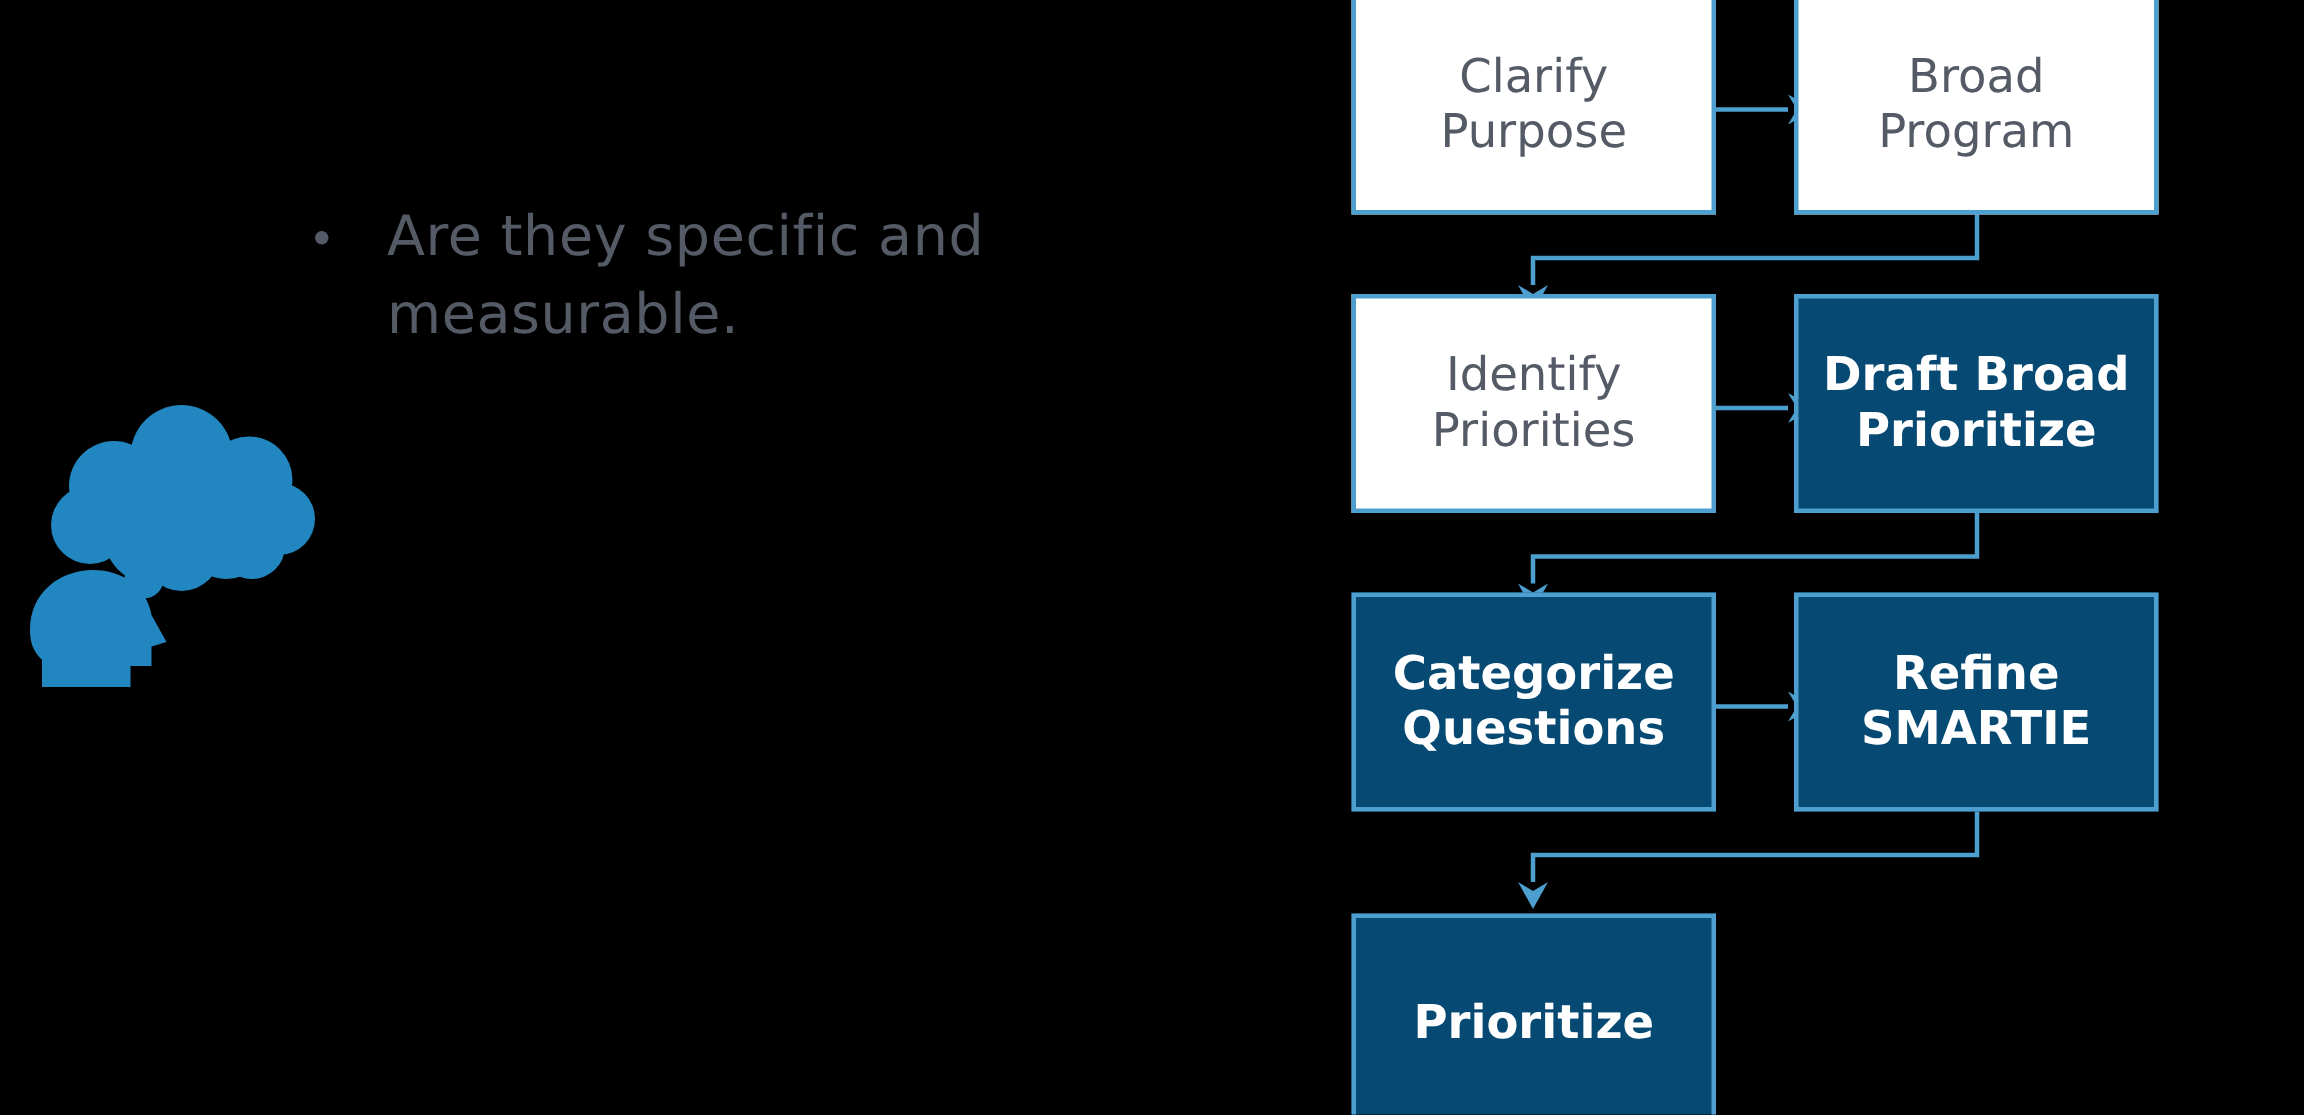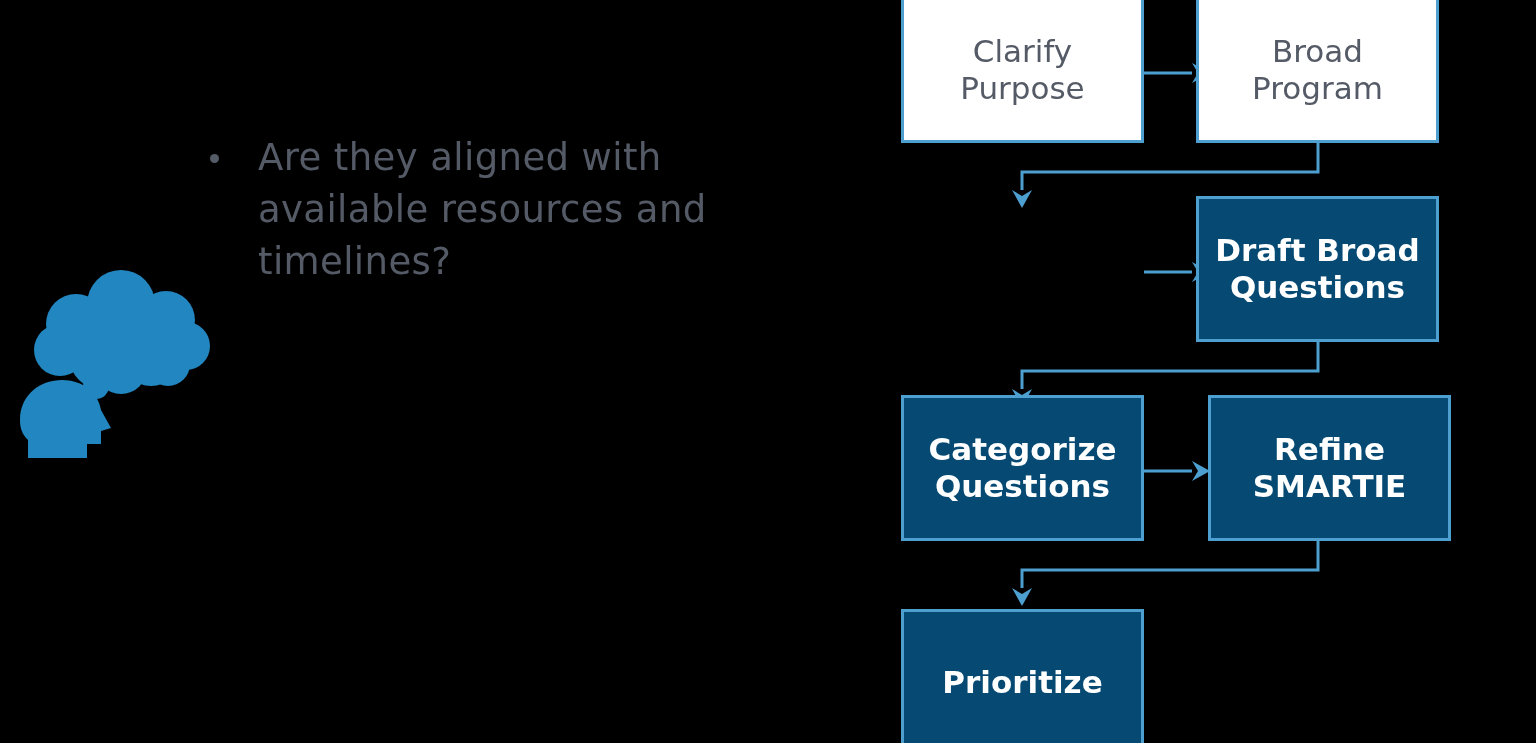--- a/index.html
+++ b/index.html
@@ -93,21 +93,21 @@
     font-weight: 700;
   }
   .node .node-label { display: block; white-space: pre-line; }
 
   
   #node-clarify-purpose      { left: 21px;  top: -3px;  }
   #node-review-program       { left: 316px; top: -3px;  }
   #node-identify-priorities  { left: 21px;  top: 196px; }
   #node-draft-broad-questions{ left: 316px; top: 196px; }
   #node-categorize-questions { left: 21px;  top: 395px; }
-  #node-refine-smartie       { left: 328px; top: 395px; }
+  #node-refine-smartie       { left: 316px; top: 395px; }
   #node-prioritize           { left: 21px;  top: 609px; }
 
   #connectors {
     position: absolute;
     left: 0; top: 0;
     width: 656px;
     height: 743px;
     pointer-events: none;
   }
 </style>
@@ -136,21 +136,21 @@
         <path d="M12 152 C12 126 33 112 54 112 C74 112 90 124 93 142
                  L103 160 L93 163 L93 176 L79 176 L79 190 L20 190
                  L20 172 C14 166 12 160 12 152 Z"></path>
       </g>
     </svg>
   </div>
 
   <ul id="bullet-list">
     <li class="bullet-item">
       <span class="bullet-dot"></span>
-      <span>Are they aligned with available resources and timelines?</span>
+      <span>Are they specific and measurable.</span>
     </li>
   </ul>
 </div>
 
 <div id="flowchart">
 
   <svg id="connectors" viewBox="0 0 656 743">
     <g stroke="#4d9fd0" stroke-width="3" fill="none">
 
       <line x1="264" y1="73" x2="312" y2="73"></line>
@@ -180,24 +180,28 @@
   <div class="node light" id="node-clarify-purpose">
     <span class="node-label">Clarify
 Purpose</span>
   </div>
 
   <div class="node light" id="node-review-program">
     <span class="node-label">Broad
 Program</span>
   </div>
 
+  <div class="node light" id="node-identify-priorities">
+    <span class="node-label">Identify
+Priorities</span>
+  </div>
 
   <div class="node dark" id="node-draft-broad-questions">
     <span class="node-label">Draft Broad
-Questions</span>
+Prioritize</span>
   </div>
 
   <div class="node dark" id="node-categorize-questions">
     <span class="node-label">Categorize
 Questions</span>
   </div>
 
   <div class="node dark" id="node-refine-smartie">
     <span class="node-label">Refine
 SMARTIE</span>

